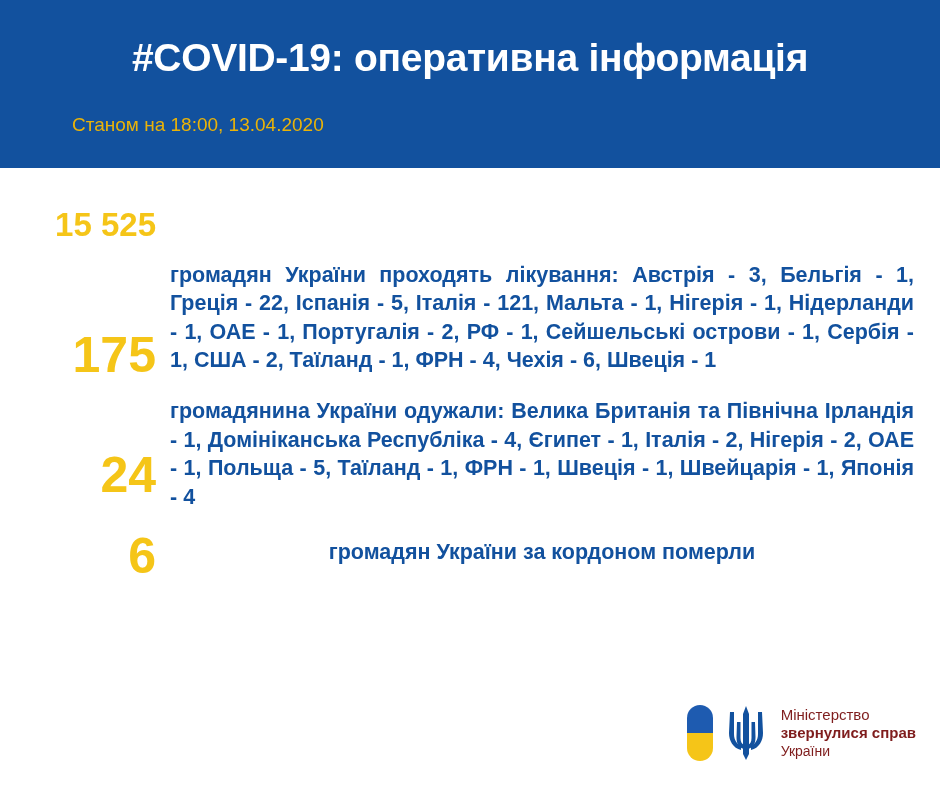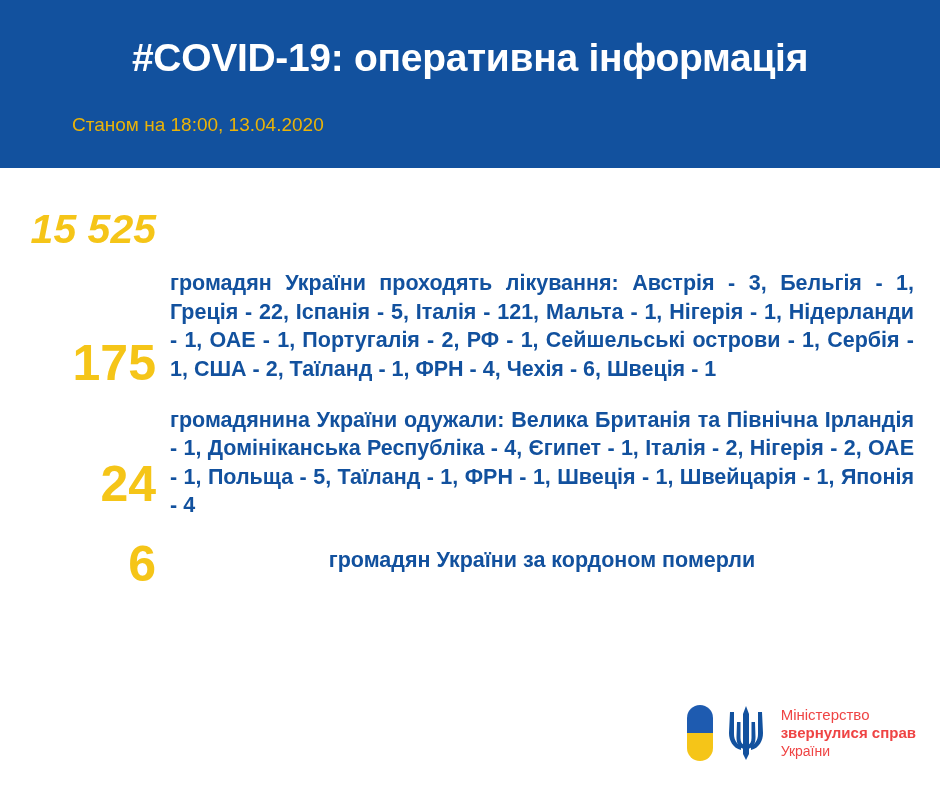--- a/index.html
+++ b/index.html
@@ -81,21 +81,21 @@
     line-height: 1.33;
     text-align: justify;
     box-sizing: border-box;
   }
   .txt-cell.nojust {
     text-align: center;
   }
 
   
   #row-requests { margin-top: 38px; }
-  #row-requests .num-cell { font-size: 41px; padding-top: 2px; font-style: italic; }
+  #row-requests .num-cell { font-size: 33px; padding-top: 2px; }
   #row-requests .txt-cell { font-size: 23px; line-height: 1.36; }
 
   #row-treatment { margin-top: 18px; }
   #row-treatment .num-cell { padding-top: 68px; }
 
   #row-recovered { margin-top: 16px; }
   #row-recovered .num-cell { padding-top: 52px; }
 
   #row-deceased { margin-top: 18px; }
   #row-deceased .num-cell { padding-top: 0px; }
@@ -114,21 +114,21 @@
     height: 56px;
     border-radius: 13px 13px 13px 13px;
     background: linear-gradient(to bottom, #1e5bb0 0%, #1e5bb0 50%, #f5c518 50%, #f5c518 100%);
     margin-right: 10px;
   }
   .trident {
     margin-right: 12px;
     display: block;
   }
   .ministry {
-    color: #ef4444;
+    color: #7f1d1d;
     line-height: 1.25;
   }
   .ministry .l1 { font-size: 15px; }
   .ministry .l2 { font-size: 15px; font-weight: bold; }
   .ministry .l3 { font-size: 14px; }
 </style>
 </head>
 <body>
 
 <div class="page">

